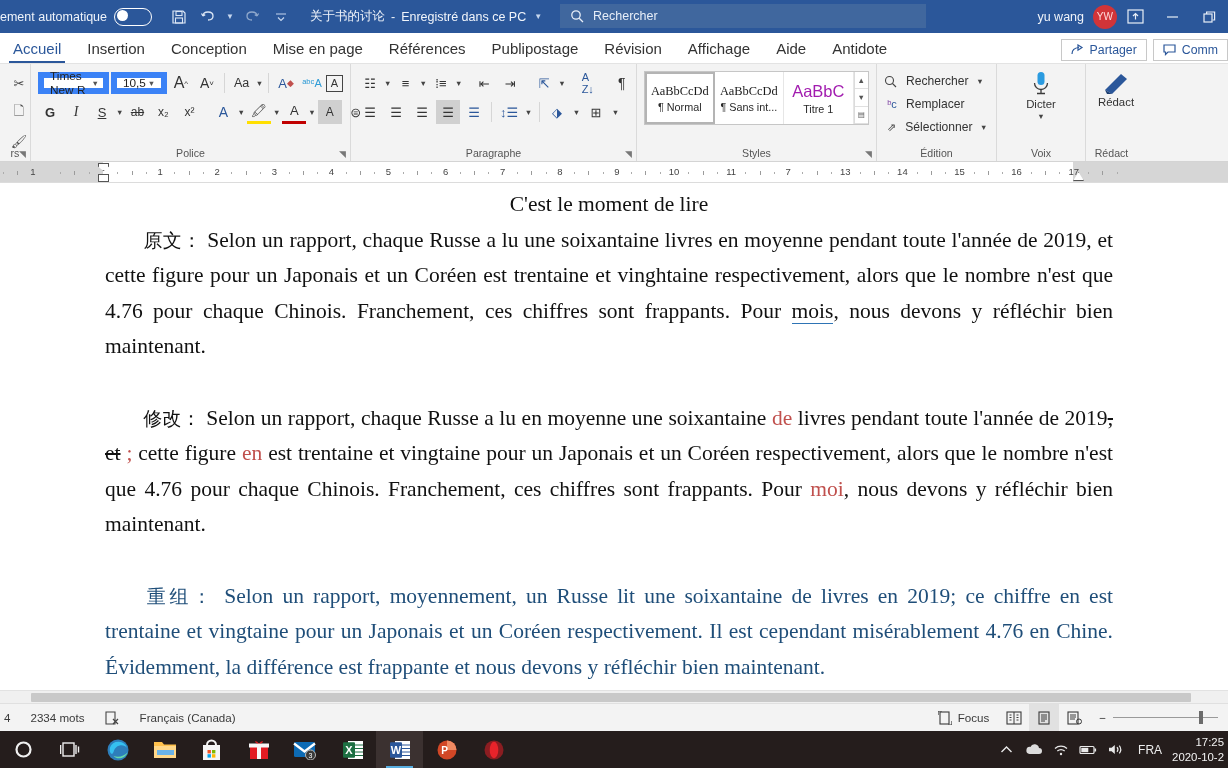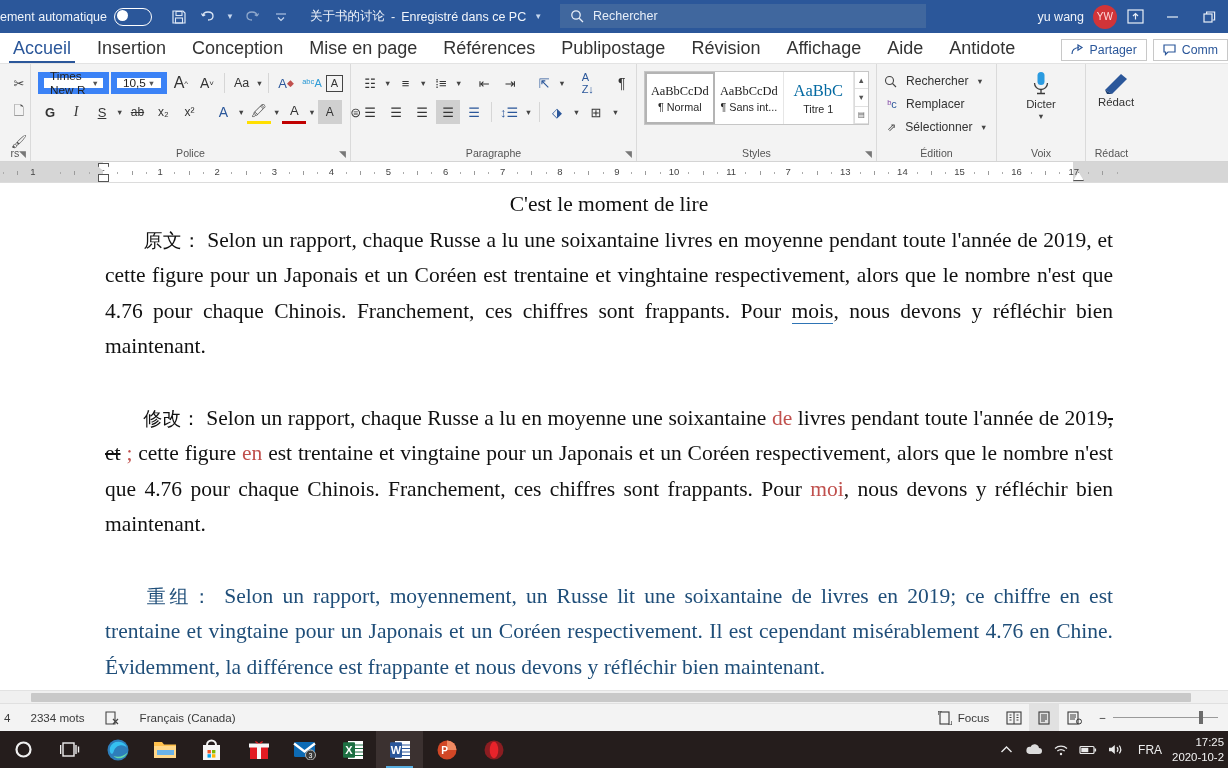--- a/index.html
+++ b/index.html
@@ -55,21 +55,21 @@
     width: 37px; height: 33px; display: flex; align-items: center; justify-content: center;
     color: #e8eef7; font-size: 13px;
   }
 
   
   .tabs {
     height: 31px; background: #fff; display: flex; align-items: flex-end;
     position: relative; border-bottom: 1px solid #e3e3e3;
   }
   .tab {
-    font-size: 18px; color: #333; padding: 0 13px; height: 29px;
+    font-size: 15px; color: #333; padding: 0 13px; height: 29px;
     display: flex; align-items: center; white-space: nowrap;
   }
   .tab.active { color: #2b579a; position: relative; }
   .tab.active:after {
     content:""; position: absolute; left: 9px; right: 9px; bottom: 0; height: 2px; background:#2b579a;
   }
   .tabs-right { position: absolute; right: 0; bottom: 2px; display: flex; align-items: center; gap: 6px; }
   .pill {
     display: flex; align-items: center; gap: 6px; height: 22px; padding: 0 9px;
     border: 1px solid #c8c8c8; font-size: 12.3px; color: #2b579a; background:#fff;
@@ -111,21 +111,21 @@
   
   .gallery {
     display: flex; border: 1px solid #c6c6c6; background: #fff; height: 54px; margin-top: 4px;
   }
   .sty {
     width: 72px; border-right: 1px solid #e6e6e6; display: flex; flex-direction: column;
     align-items: center; justify-content: center; gap: 2px;
   }
   .sty.active { border: 2px solid #b4b4b4; background:#fff; }
   .sty-pre { font-size: 12.4px; color: #1a1a1a; font-family: "Liberation Serif", serif; }
-  .sty-pre.t1 { font-size: 16.5px; color: #0369a1; font-family: Liberation Serif, serif; }
+  .sty-pre.t1 { font-size: 16.5px; color: #a21caf; font-family: Liberation Sans, sans-serif; }
   .sty-nm { font-size: 10.8px; color: #2a2a2a; }
   .gal-scroll { width: 15px; display: flex; flex-direction: column; background: #fff; border-left:1px solid #dcdcdc;}
   .gal-scroll div {
     flex: 1; display: flex; align-items: center; justify-content: center;
     font-size: 7.5px; color: #555; border-bottom: 1px solid #e0e0e0;
   }
   .edit-item { display: flex; align-items: center; gap: 6px; height: 22px; font-size: 12.1px; color: #333; }
   .edit-item .gi { width: 16px; text-align: center; font-size: 11px; color: #444; }
   .big {
     width: 74px; display: flex; flex-direction: column; align-items: center; gap: 1px;

